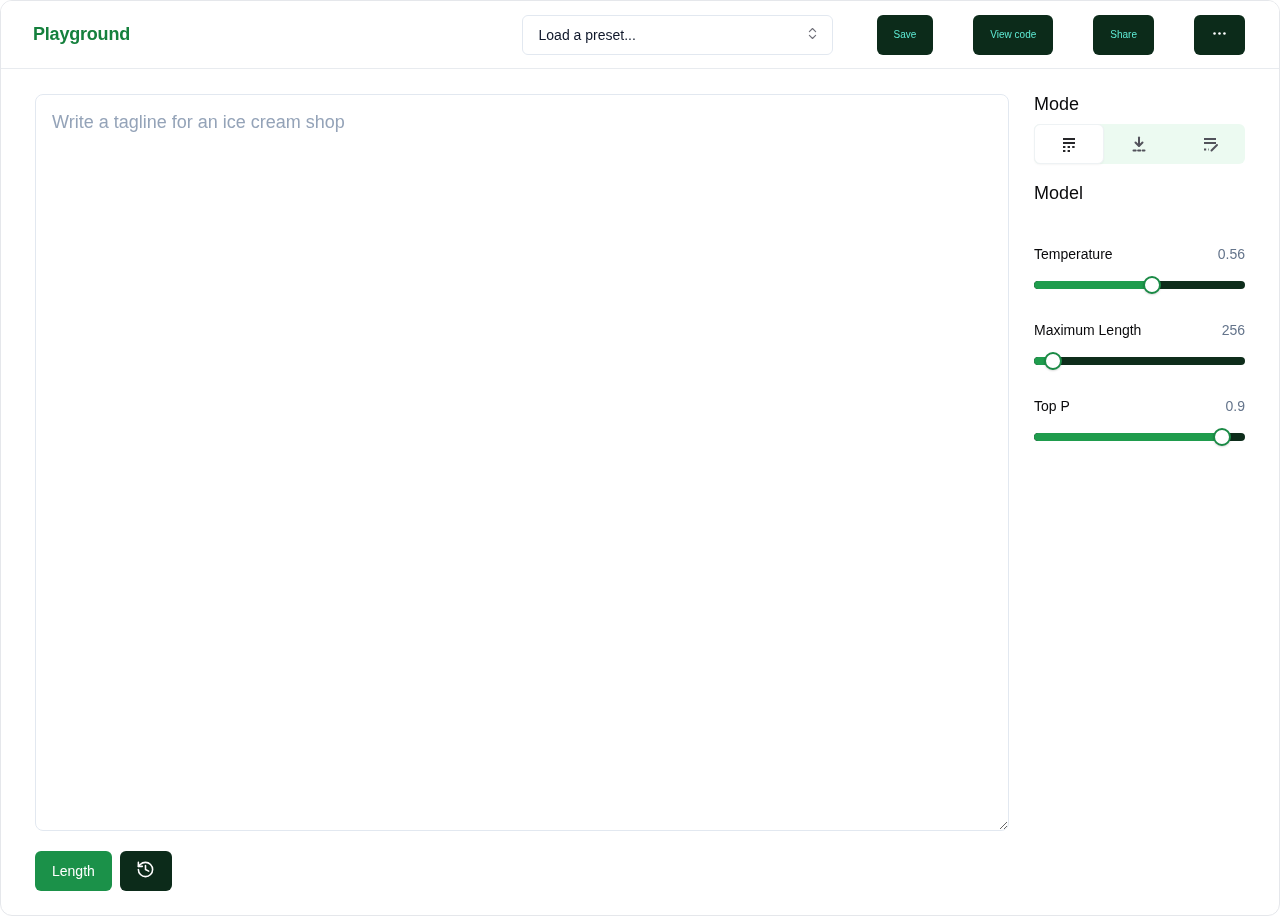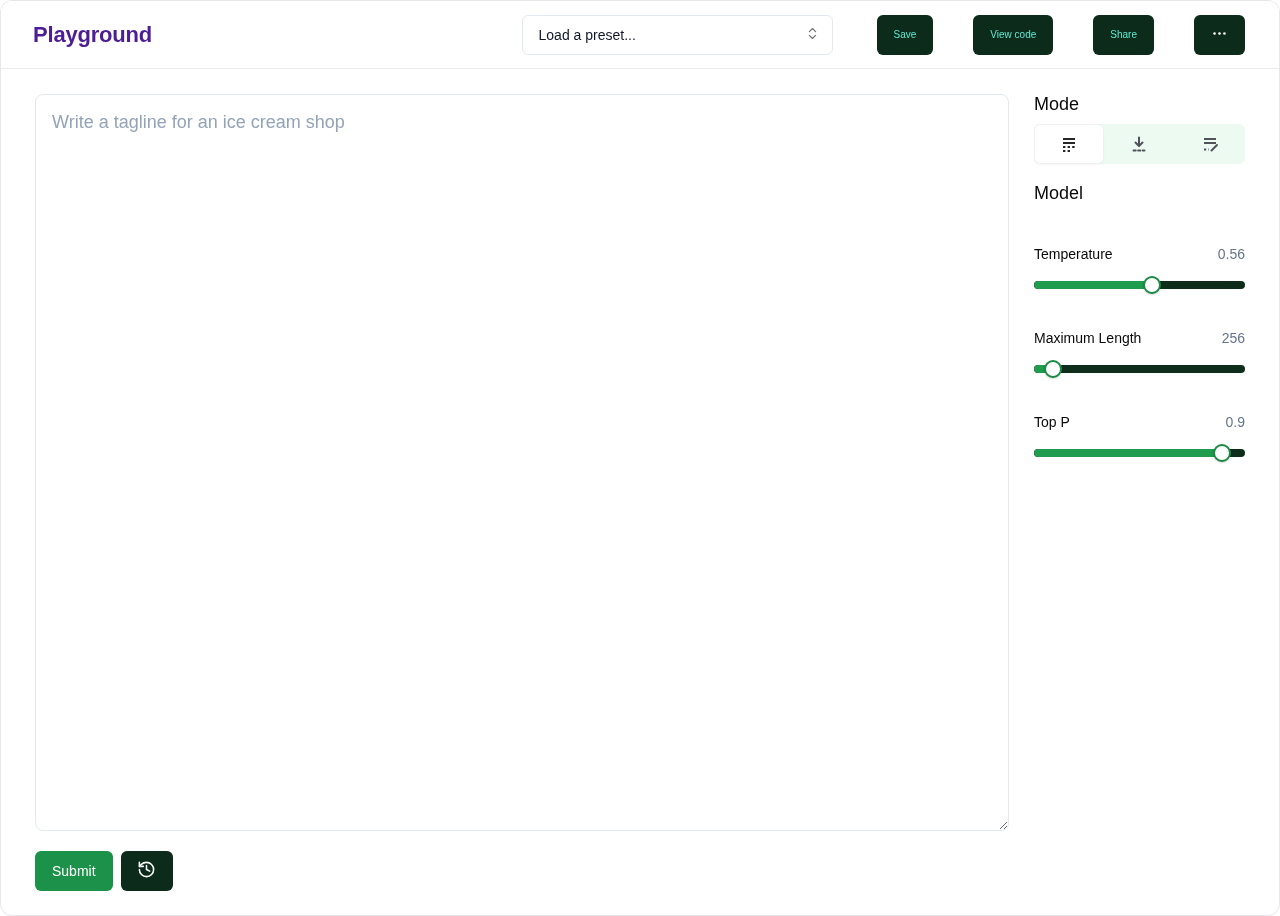--- a/index.html
+++ b/index.html
@@ -20,21 +20,21 @@
   }
 
   
   .header {
     height: 68px; flex: 0 0 68px;
     display: flex; align-items: center;
     padding: 0 34px 0 32px;
     border-bottom: 1px solid #e8ebef;
     background: #ffffff;
   }
-  .app-title { font-size: 22px; font-weight: 700; letter-spacing: -0.2px; color: #4c1d95; }
+  .app-title { font-size: 18px; font-weight: 700; letter-spacing: -0.2px; color: #15803d; }
   .header-right { margin-left: auto; display: flex; align-items: center; gap: 15px; }
   .preset-select {
     width: 311px; height: 40px;
     border: 1px solid #e2e8f0; border-radius: 6px;
     display: flex; align-items: center;
     padding: 0 12px 0 16px;
     font-size: 14px; color: #0f172a;
     background: #fff; cursor: pointer;
     margin-right: 4px;
   }
@@ -84,21 +84,21 @@
   .mode-option svg { display: block; }
   .model-block { margin-top: 19px; }
   .model-select {
     height: 40px; border: 1px solid #e2e8f0; border-radius: 6px;
     display: flex; align-items: center;
     padding: 0 12px 0 16px;
     font-size: 14px; color: #0f172a; background: #fff; cursor: pointer;
   }
   .model-select .sel-text { flex: 1; }
 
-  .param { margin-top: 36px; }
+  .param { margin-top: 28px; }
   .param.first { margin-top: 33px; }
   .param-row { display: flex; align-items: center; justify-content: space-between; margin-bottom: 14px; }
   .param-label { font-size: 14px; font-weight: 500; color: #09090b; }
   .param-value { font-size: 14px; color: #64748b; }
 
   .slider { position: relative; height: 18px; cursor: pointer; }
   .slider .track {
     position: absolute; left: 0; right: 0; top: 50%; transform: translateY(-50%);
     height: 8px; border-radius: 99px; background: #0e2d1b; overflow: hidden;
   }
@@ -244,21 +244,21 @@
               <div class="fill"></div>
             </div>
           <div class="thumb"></div>
         </div>
       </div>
 
     </div>
   </div>
 
   <div class="footer-row">
-    <button class="btn-submit">Submit</button>
+    <button class="btn-submit">Length</button>
     <button class="btn-history">
       <span>
         <svg width="19" height="19" viewBox="0 0 24 24" fill="none" stroke="#ffffff" stroke-width="2" stroke-linecap="round" stroke-linejoin="round">
           <path d="M3 12a9 9 0 1 0 9-9 9.75 9.75 0 0 0-6.74 2.74L3 8"></path>
           <path d="M3 3v5h5"></path>
           <path d="M12 7v5l4 2"></path>
         </svg>
       </span>
     </button>
   </div>

